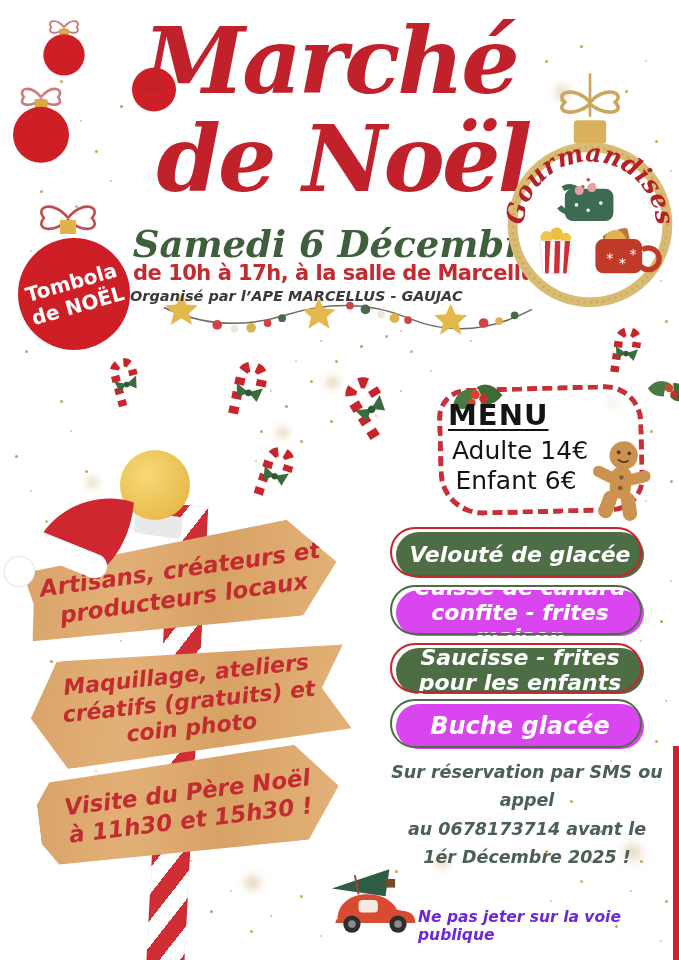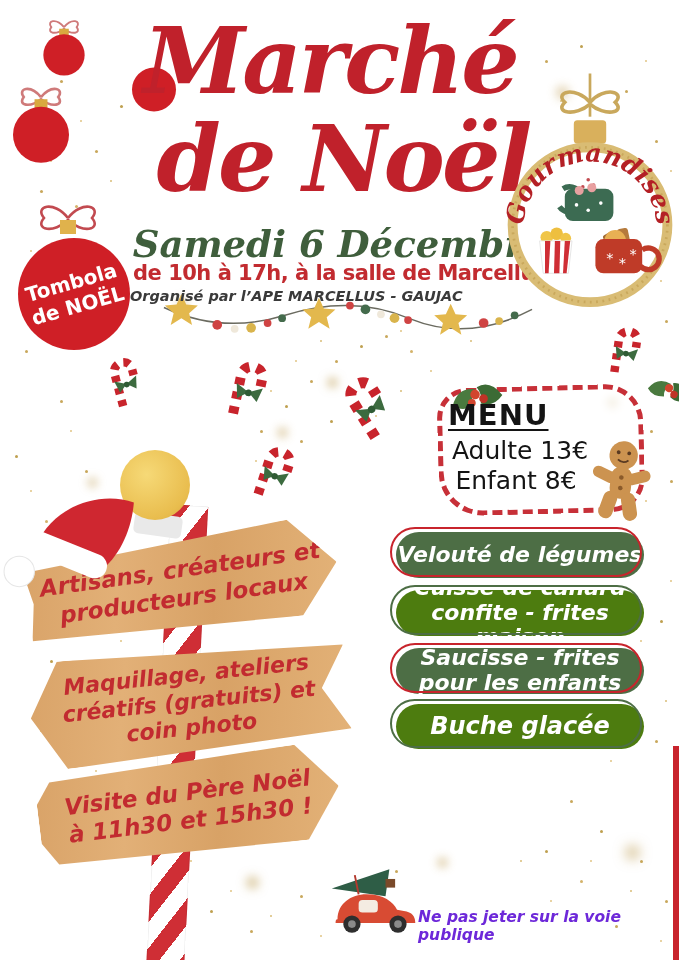--- a/index.html
+++ b/index.html
@@ -60,21 +60,21 @@
   .menu-title{left:448px;top:398px;width:150px;text-align:left;color:#141414;font-weight:700;
     font-size:29px;letter-spacing:1px;text-decoration:underline;text-underline-offset:4px;z-index:4;}
   .menu-adult{left:440px;top:436px;width:160px;text-align:center;color:#141414;font-size:25px;z-index:4;}
   .menu-child{left:436px;top:466px;width:160px;text-align:center;color:#141414;font-size:25px;z-index:4;}
   
   .pill{position:absolute;left:396px;width:248px;border-radius:24px;display:flex;align-items:center;justify-content:center;
     color:#fff;font-style:italic;font-weight:700;font-size:22px;line-height:1.12;text-align:center;
     white-space:pre-line;z-index:3;}
   .pill::before{content:"";position:absolute;inset:-2px;border-radius:26px;border:2px solid;transform:translate(-4px,-3px);pointer-events:none;}
   .pill.green{background:#4d6e45;} .pill.green::before{border-color:#c8242c;}
-  .pill.red{background:#4d7c0f;} .pill.red::before{border-color:#4d6e45;}
+  .pill.red{background:#d946ef;} .pill.red::before{border-color:#4d6e45;}
   .p1{top:532px;height:46px;} .p2{top:590px;height:46px;} .p3{top:648px;height:46px;} .p4{top:704px;height:45px;font-size:24px;}
   
   .resa{left:386px;top:758px;width:282px;text-align:center;color:#4b5f55;font-style:italic;font-weight:700;
     font-size:17.5px;line-height:1.62;z-index:3;white-space:pre-line;}
   
   .pole{left:158px;top:505px;width:38px;height:470px;z-index:2;transform:rotate(3deg);
     background:repeating-linear-gradient(125deg,#cf2e35 0 16px,#ffffff 16px 32px);box-shadow:inset 0 0 0 1px rgba(0,0,0,.06);}
   .lamp{left:120px;top:450px;width:70px;height:70px;border-radius:50%;z-index:4;
     background:radial-gradient(circle at 38% 35%,#f6d977,#e9bd4e 70%,#d8a83c);}
   .lamp-collar{left:134px;top:514px;width:48px;height:22px;background:#e9e9e9;border-radius:5px;transform:rotate(8deg);z-index:3;}
@@ -249,44 +249,47 @@
   </svg>
   <svg class="deco" style="left:644px;top:366px;width:52px;height:48px;transform:rotate(18deg);" viewBox="0 0 70 46">
     <path d="M6,30 Q14,10 34,15 Q26,25 30,34 Q15,39 6,30" fill="#4a7a3f"></path>
     <path d="M64,26 Q52,6 36,13 Q42,23 38,32 Q52,39 64,26" fill="#3c6b35"></path>
     <circle cx="33" cy="21" r="5.5" fill="#d2452e"></circle>
       <circle cx="42" cy="27" r="5" fill="#c03326"></circle>
   </svg>
 
   <div class="abs menu-bubble"></div>
   <div class="abs menu-title">MENU</div>
-  <div class="abs menu-adult">Adulte 13€</div>
-  <div class="abs menu-child">Enfant 8€</div>
+  <div class="abs menu-adult">Adulte 14€</div>
+  <div class="abs menu-child">Enfant 6€</div>
 
   <svg class="deco" style="left:590px;top:438px;width:62px;height:86px;transform:rotate(6deg);z-index:4;" viewBox="0 0 70 96">
     <circle cx="35" cy="19" r="16" fill="#cc9350"></circle>
     <rect x="2" y="36" width="28" height="13" rx="6.5" transform="rotate(20 16 42)" fill="#cc9350"></rect>
     <rect x="40" y="36" width="28" height="13" rx="6.5" transform="rotate(-20 54 42)" fill="#cc9350"></rect>
     <rect x="23" y="32" width="24" height="36" rx="11" fill="#cc9350"></rect>
     <rect x="15" y="60" width="16" height="32" rx="8" transform="rotate(14 23 76)" fill="#cc9350"></rect>
     <rect x="39" y="60" width="16" height="32" rx="8" transform="rotate(-14 47 76)" fill="#cc9350"></rect>
     <circle cx="29" cy="16" r="2.2" fill="#5a3a22"></circle>
       <circle cx="41" cy="16" r="2.2" fill="#5a3a22"></circle>
     <path d="M29,24 Q35,29 41,24" fill="none" stroke="#5a3a22" stroke-width="2"></path>
     <circle cx="35" cy="44" r="2.6" fill="#8a5a2a"></circle>
       <circle cx="35" cy="56" r="2.6" fill="#8a5a2a"></circle>
   </svg>
 
-  <div class="pill green p1">Velouté de légumes</div>
+  <div class="pill green p1">Velouté de glacée</div>
   <div class="pill red p2">Cuisse de canard
 confite - frites maison</div>
   <div class="pill red p4">Buche glacée</div>
   <div class="pill green p3">Saucisse - frites
 pour les enfants</div>
 
+  <div class="abs resa">Sur réservation par SMS ou appel
+au 0678173714 avant le
+1ér Décembre 2025 !</div>
 
   <div class="abs pole"></div>
   <div class="abs lamp-collar"></div>
   <div class="abs lamp"></div>
 
   <div class="sign sign1">Artisans, créateurs et
 producteurs locaux</div>
   <div class="sign sign2">Maquillage, ateliers
 créatifs (gratuits) et
 coin photo</div>

